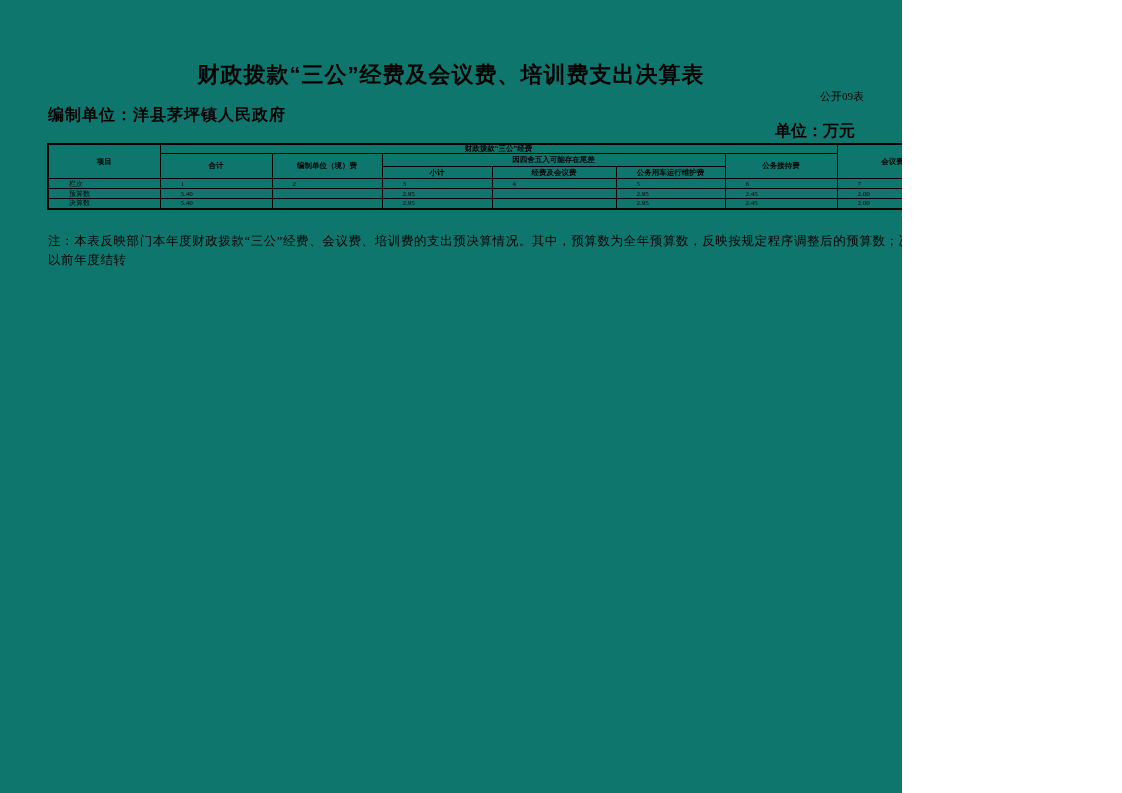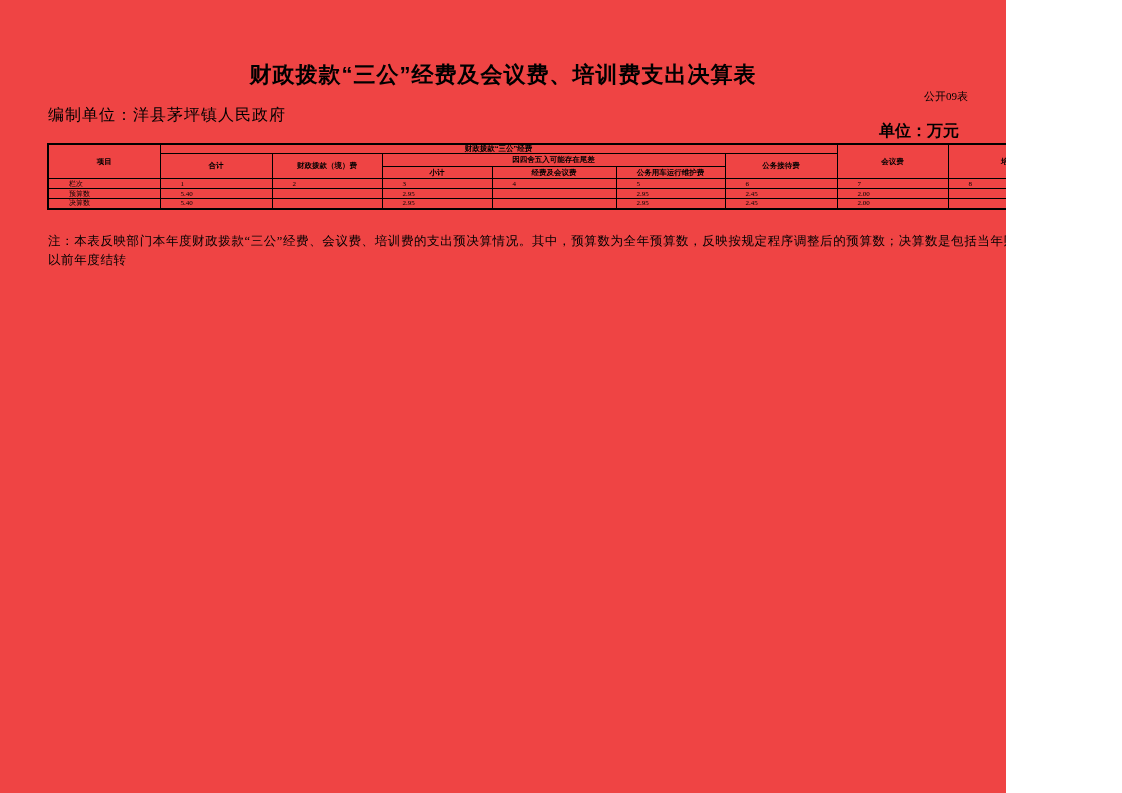--- a/index.html
+++ b/index.html
@@ -1,21 +1,21 @@
 <!DOCTYPE html>
 <html><head>
 <meta charset="utf-8">
 <style>
   * { margin: 0; padding: 0; box-sizing: border-box; }
   html, body { background: #ffffff; }
   .sheet {
     position: relative;
-    width: 1006px;
+    width: 902px;
     height: 793px;
-    background: #ef4444;
+    background: #0f766e;
     font-family: "Liberation Serif", serif;
     color: #000000;
     overflow: hidden;
   }
   .title {
     position: absolute;
     top: 60px;
     left: 0;
     width: 100%;
     text-align: center;
@@ -29,21 +29,21 @@
     top: 89px;
     right: 38px;
     font-size: 11px;
     text-align: center;
   }
   .prep-unit {
     position: absolute;
     top: 105px;
     left: 48px;
     font-size: 16px;
-    font-weight: normal;
+    font-weight: bold;
     letter-spacing: 1px;
   }
   .unit-label {
     position: absolute;
     top: 121px;
     right: 47px;
     font-size: 16px;
     font-weight: bold;
   }
   .table-wrap {
@@ -116,21 +116,21 @@
       </colgroup>
       <tbody>
           <tr class="r-group">
         <th rowspan="3">项目</th>
         <th colspan="6">财政拨款“三公”经费</th>
         <th rowspan="3">会议费</th>
         <th rowspan="3">培训费</th>
       </tr>
       <tr class="r-h2">
         <th rowspan="2">合计</th>
-        <th rowspan="2">财政拨款（境）费</th>
+        <th rowspan="2">编制单位（境）费</th>
         <th colspan="3">因四舍五入可能存在尾差</th>
         <th rowspan="2">公务接待费</th>
       </tr>
       <tr class="r-h3">
         <th>小计</th>
         <th>经费及会议费</th>
         <th>公务用车运行维护费</th>
       </tr>
       <tr class="r-body">
         <td>栏次</td>

